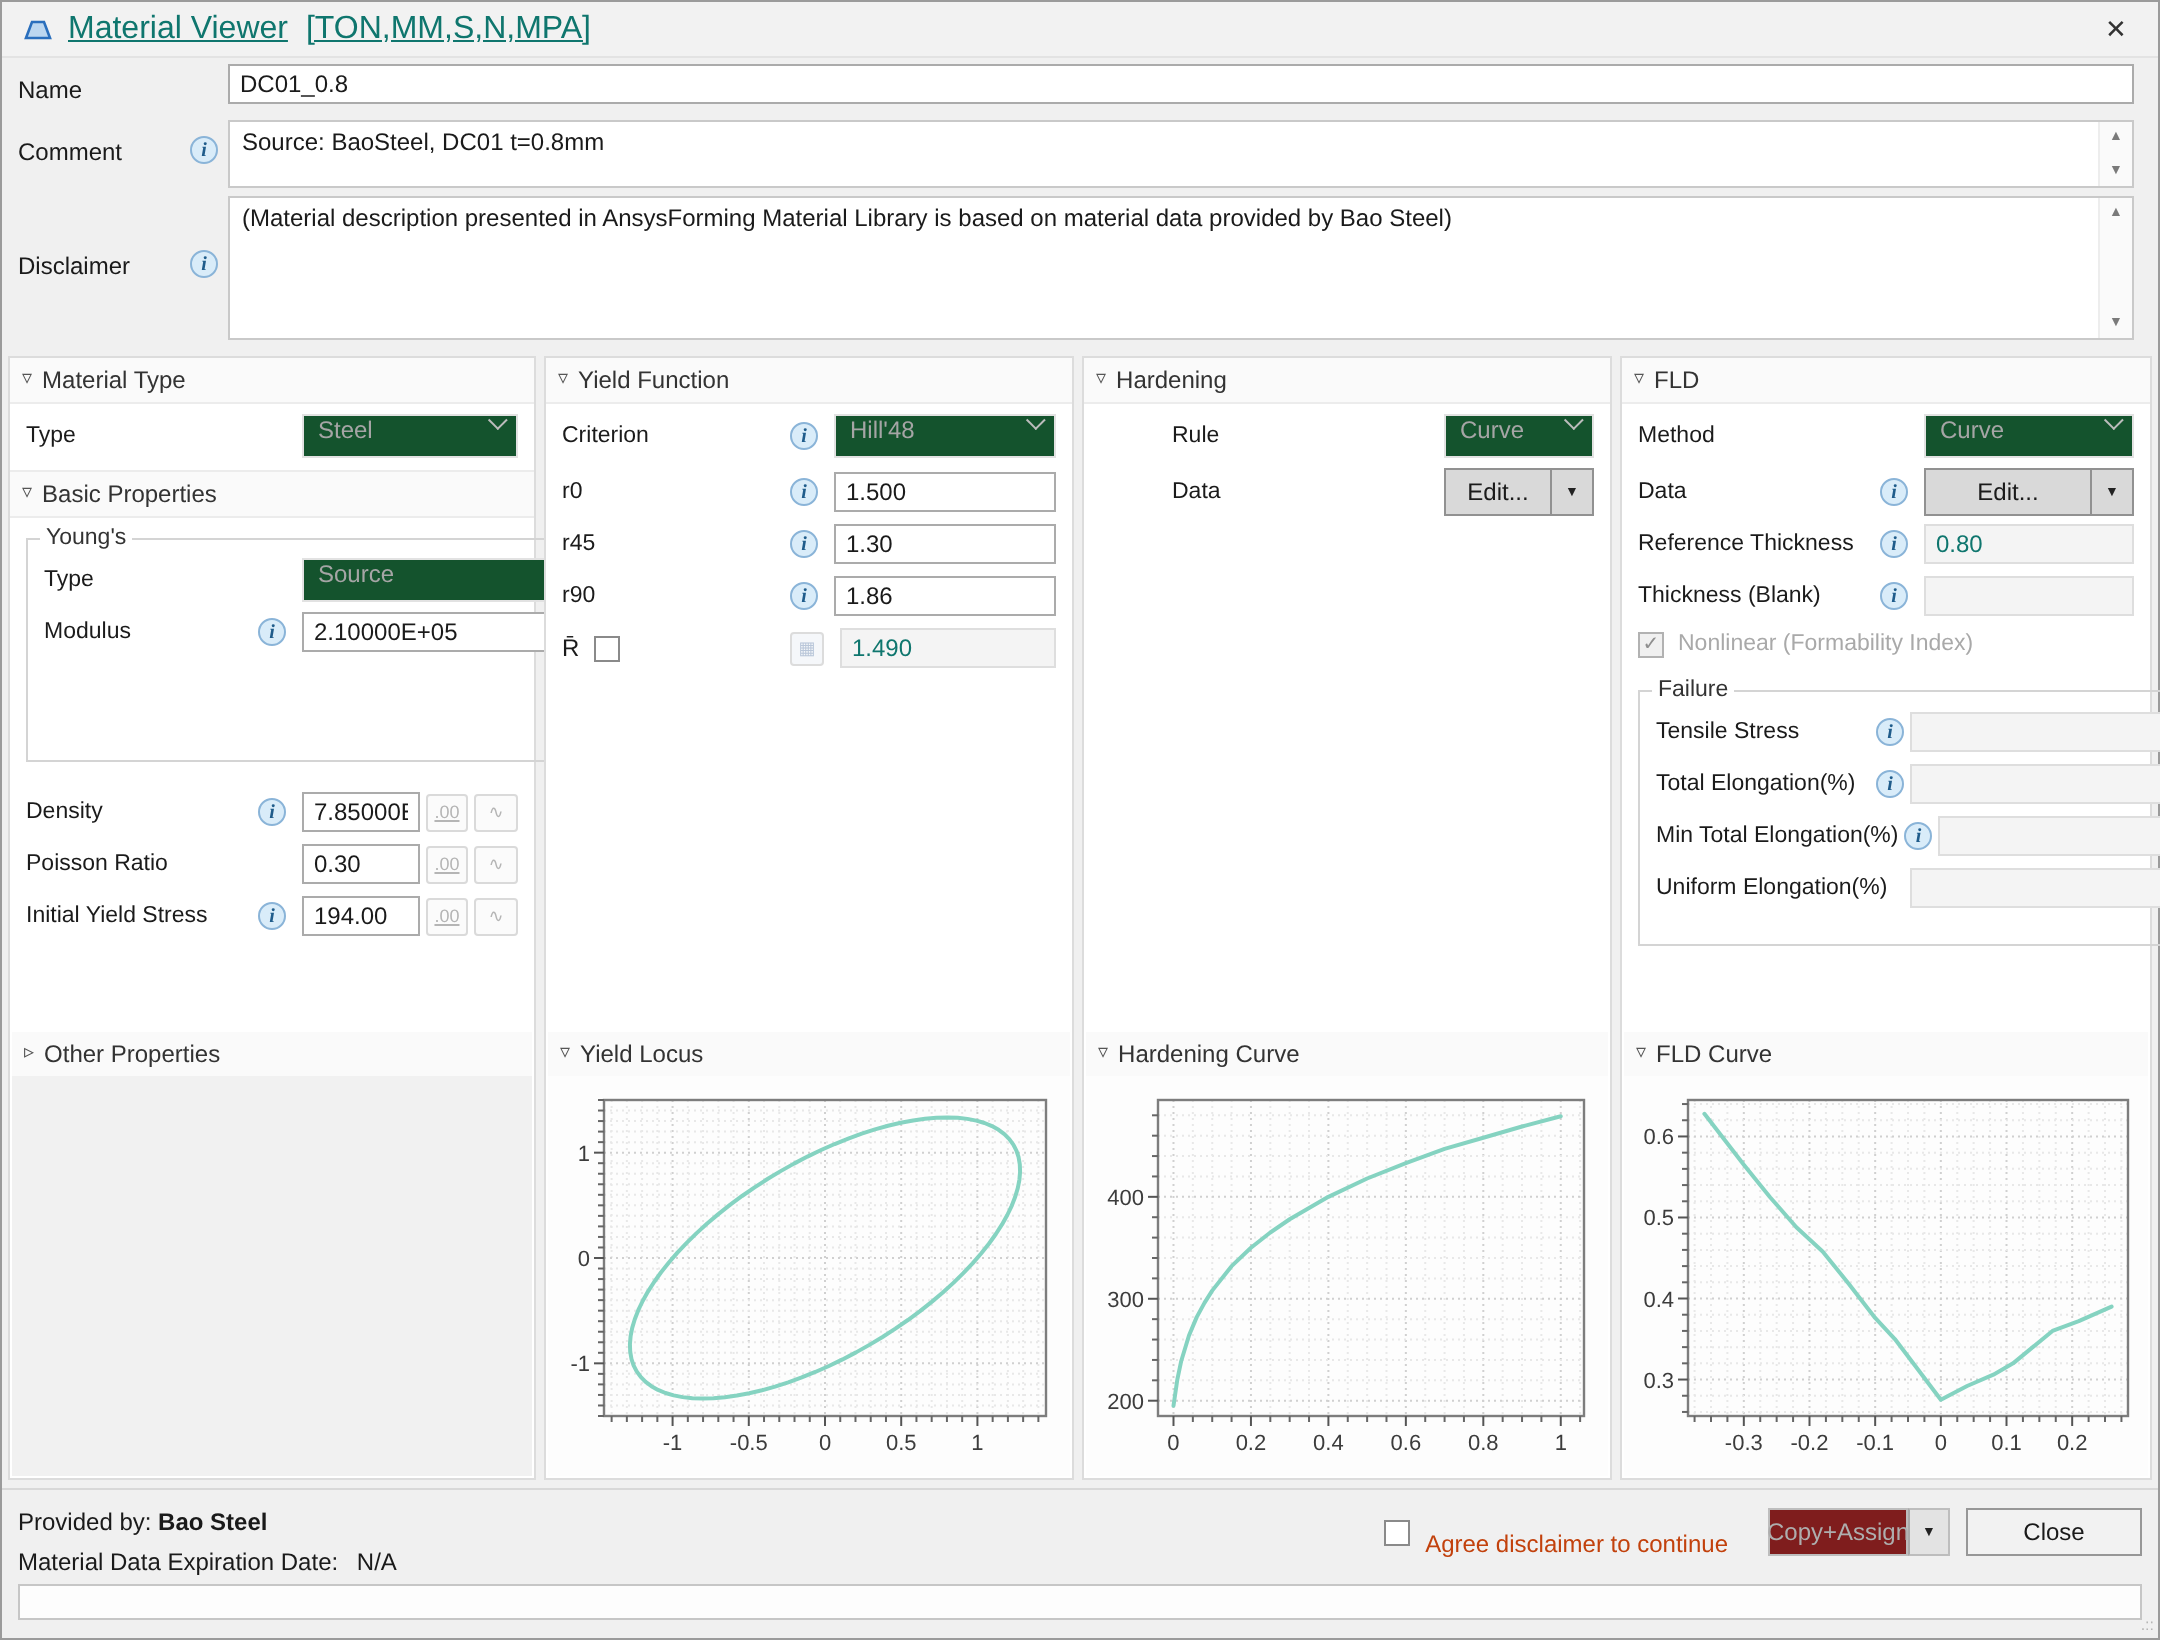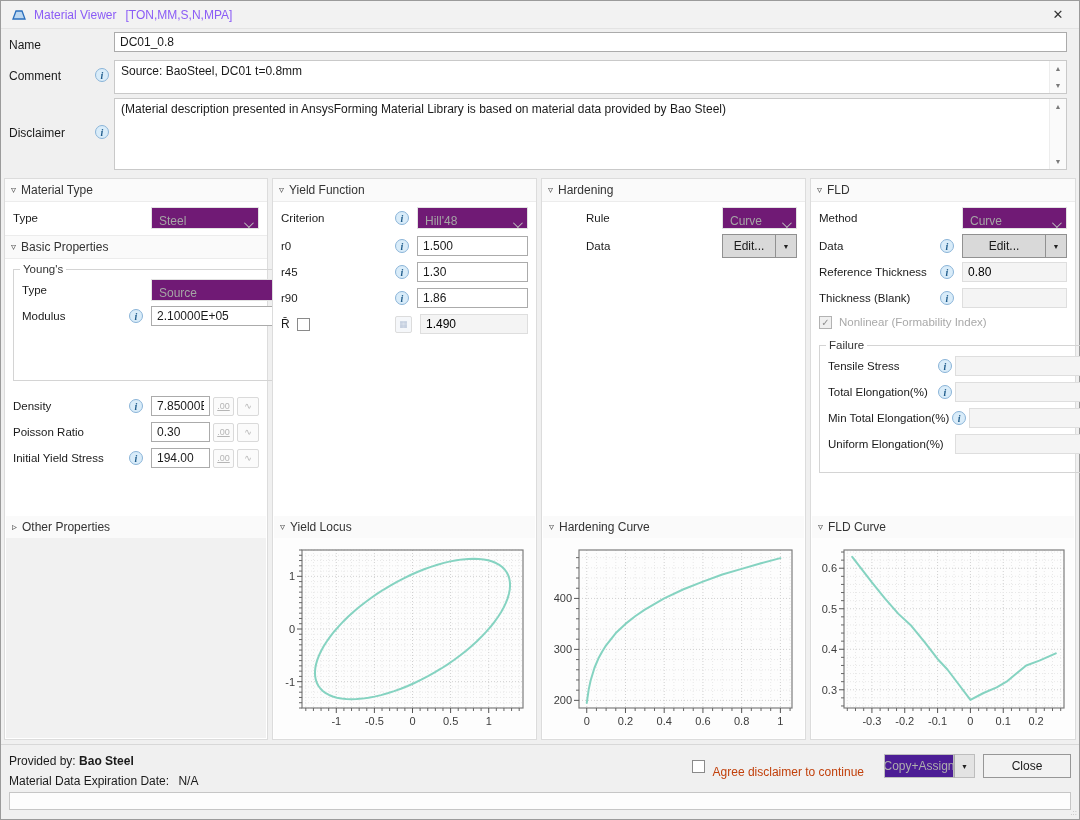--- a/index.html
+++ b/index.html
@@ -5,53 +5,53 @@
   html,body{margin:0;padding:0;}
   body{
     width:1080px;height:820px;position:relative;overflow:hidden;
     background:#f0f0f0;font-family:"Liberation Sans",sans-serif;
     box-shadow:inset 0 0 0 1px #9b9b9b;
     -webkit-font-smoothing:antialiased;
   }
   
   .titlebar{position:absolute;left:1px;top:1px;right:1px;height:27px;background:#f2f2f2;
     border-bottom:1px solid #e3e3e3;display:flex;align-items:center;padding:0 10px;gap:7px;}
-  .titlebar .ttl{font-size:12px;color:#8b5cf6;}
+  .titlebar .ttl{font-size:16px;color:#0f766e;text-decoration:underline;}
   .titlebar .units{margin-left:2px;}
   .xbtn{margin-left:auto;font-size:13px;color:#333;width:22px;text-align:center;cursor:pointer;}
   .app-ico svg{display:block;}
   
   .formarea{position:absolute;left:1px;top:28px;right:1px;height:148px;}
   .flabel{position:absolute;left:8px;font-size:12px;color:#1a1a1a;}
   .info{width:14px;height:14px;border-radius:50%;background:#d9ecf9;border:1px solid #8ab4d8;
     color:#1f5c8b;font:italic bold 10px/13px "Liberation Serif",serif;text-align:center;
     display:inline-block;flex:none;box-sizing:border-box;}
   .info.ph{visibility:hidden;}
   .txt{height:20px;border:1px solid #ababab;background:#fff;color:#1a1a1a;
     font:12px "Liberation Sans",sans-serif;padding:0 5px;box-sizing:border-box;min-width:0;}
-  .txt:disabled,.txt.dis{background:#f4f4f4;color:#000000;border-color:#dedede;}
+  .txt:disabled,.txt.dis{background:#f4f4f4;color:#0f766e;border-color:#dedede;}
   .ta-wrap{position:absolute;background:#fff;border:1px solid #c9c9c9;box-sizing:border-box;}
   .ta-wrap textarea{position:absolute;left:0;top:0;right:16px;bottom:0;width:calc(100% - 16px);height:100%;
     border:none;resize:none;font:12px "Liberation Sans",sans-serif;color:#1a1a1a;padding:3px 6px;box-sizing:border-box;outline:none;}
   .sbar{position:absolute;top:0;right:0;bottom:0;width:16px;background:#fafafa;border-left:1px solid #ededed;}
   .sbar .sb-a{position:absolute;left:0;width:16px;height:15px;font-size:7px;color:#7a7a7a;text-align:center;line-height:15px;cursor:pointer;}
   .sbar .sb-a.up{top:0;} .sbar .sb-a.dn{bottom:0;}
   
   .col{position:absolute;top:178px;height:562px;background:#fff;border:1px solid #dcdcdc;box-sizing:border-box;}
   #col1{left:4px;width:264px;} #col2{left:272px;width:265px;} #col3{left:541px;width:265px;} #col4{left:810px;width:266px;}
   .sec{display:flex;align-items:center;height:22px;background:#fafafa;border-bottom:1px solid #ececec;
     padding:0 6px;gap:5px;font-size:12px;color:#333;cursor:pointer;}
   .sec .arr{font-size:10px;color:#555;line-height:1;}
   .row{display:flex;align-items:center;height:26px;padding:0 8px;gap:8px;}
   .lbl{font-size:11.5px;color:#1b1b1b;flex:none;white-space:nowrap;}
   #col1 .lbl{width:108px;} #col2 .lbl{width:106px;} #col3 .lbl{width:106px;padding-left:36px;} #col4 .lbl{width:113px;}
   .ctl{flex:1;display:flex;align-items:center;gap:3px;min-width:0;}
   .ctl .txt{flex:1;}
-  .combo{flex:1;height:22px;border:1px solid #e2e2e2;background:#701a75;color:#a5a5a5;font-size:12px;
-    display:flex;align-items:flex-end;justify-content:space-between;padding:0 7px;box-sizing:border-box;}
+  .combo{flex:1;height:22px;border:1px solid #e2e2e2;background:#14532d;color:#a5a5a5;font-size:12px;
+    display:flex;align-items:flex-start;justify-content:space-between;padding:0 7px;box-sizing:border-box;}
   .chev{width:6px;height:6px;border-right:1.4px solid #bcbcbc;border-bottom:1.4px solid #bcbcbc;
     transform:rotate(45deg) translateY(-2px);flex:none;}
   .nbtn{flex:none;width:22px;height:19px;border:1px solid #dadada;background:#fbfbfb;color:#b5b5b5;
     font:9px "Liberation Sans",sans-serif;padding:0;border-radius:2px;}
   .nbtn.dec{text-decoration:underline;width:21px;}
   fieldset{border:1px solid #d4d4d4;margin:4px 8px;padding:2px 4px 2px;}
   fieldset legend{font-size:11.5px;color:#333;padding:0 3px;margin-left:2px;}
   fieldset .row{padding:0 4px;}
   fieldset .lbl{width:99px !important;}
   #failure-group .lbl{width:107px !important;}
@@ -72,21 +72,21 @@
   .chart-host{position:absolute;left:1px;right:1px;top:359px;bottom:1px;background:#fdfdfd;}
   .grayfill{position:absolute;left:1px;right:1px;top:359px;bottom:1px;background:#f1f1f1;}
   
   .footer{position:absolute;left:1px;right:1px;top:744px;bottom:1px;background:#f0f0f0;border-top:1px solid #d8d8d8;}
   .fline{position:absolute;left:8px;font-size:12px;color:#1a1a1a;}
   .fright{position:absolute;right:8px;top:8px;display:flex;align-items:center;gap:8px;}
   .agree-lbl{font-size:12px;color:#c2410c;margin-top:12px;}
   .btn{height:24px;border:1px solid #979797;background:#f2f2f2;font-size:12px;color:#1a1a1a;cursor:pointer;}
   .btn.close{width:88px;}
   .copy-split{display:flex;height:24px;}
-  .copy-split .main{width:68px;background:#4c1d95;border:1px solid #bdbdbd;color:#aeaeae;font-size:12px;
+  .copy-split .main{width:68px;background:#7f1d1d;border:1px solid #bdbdbd;color:#aeaeae;font-size:12px;
     display:flex;align-items:center;justify-content:center;}
   .copy-split .darr{width:19px;background:#e3e3e3;border:1px solid #bdbdbd;border-left:1px solid #a9a9a9;
     display:flex;align-items:center;justify-content:center;font-size:7px;color:#222;}
   .progress{position:absolute;left:8px;right:8px;top:47px;height:18px;background:#fdfdfd;border:1px solid #c6c6c6;box-sizing:border-box;}
   .grip{position:absolute;right:2px;bottom:2px;font-size:8px;color:#b5b5b5;}
   svg text{font-family:"Liberation Sans",sans-serif;}
 </style>
 </head>
 <body>
 

